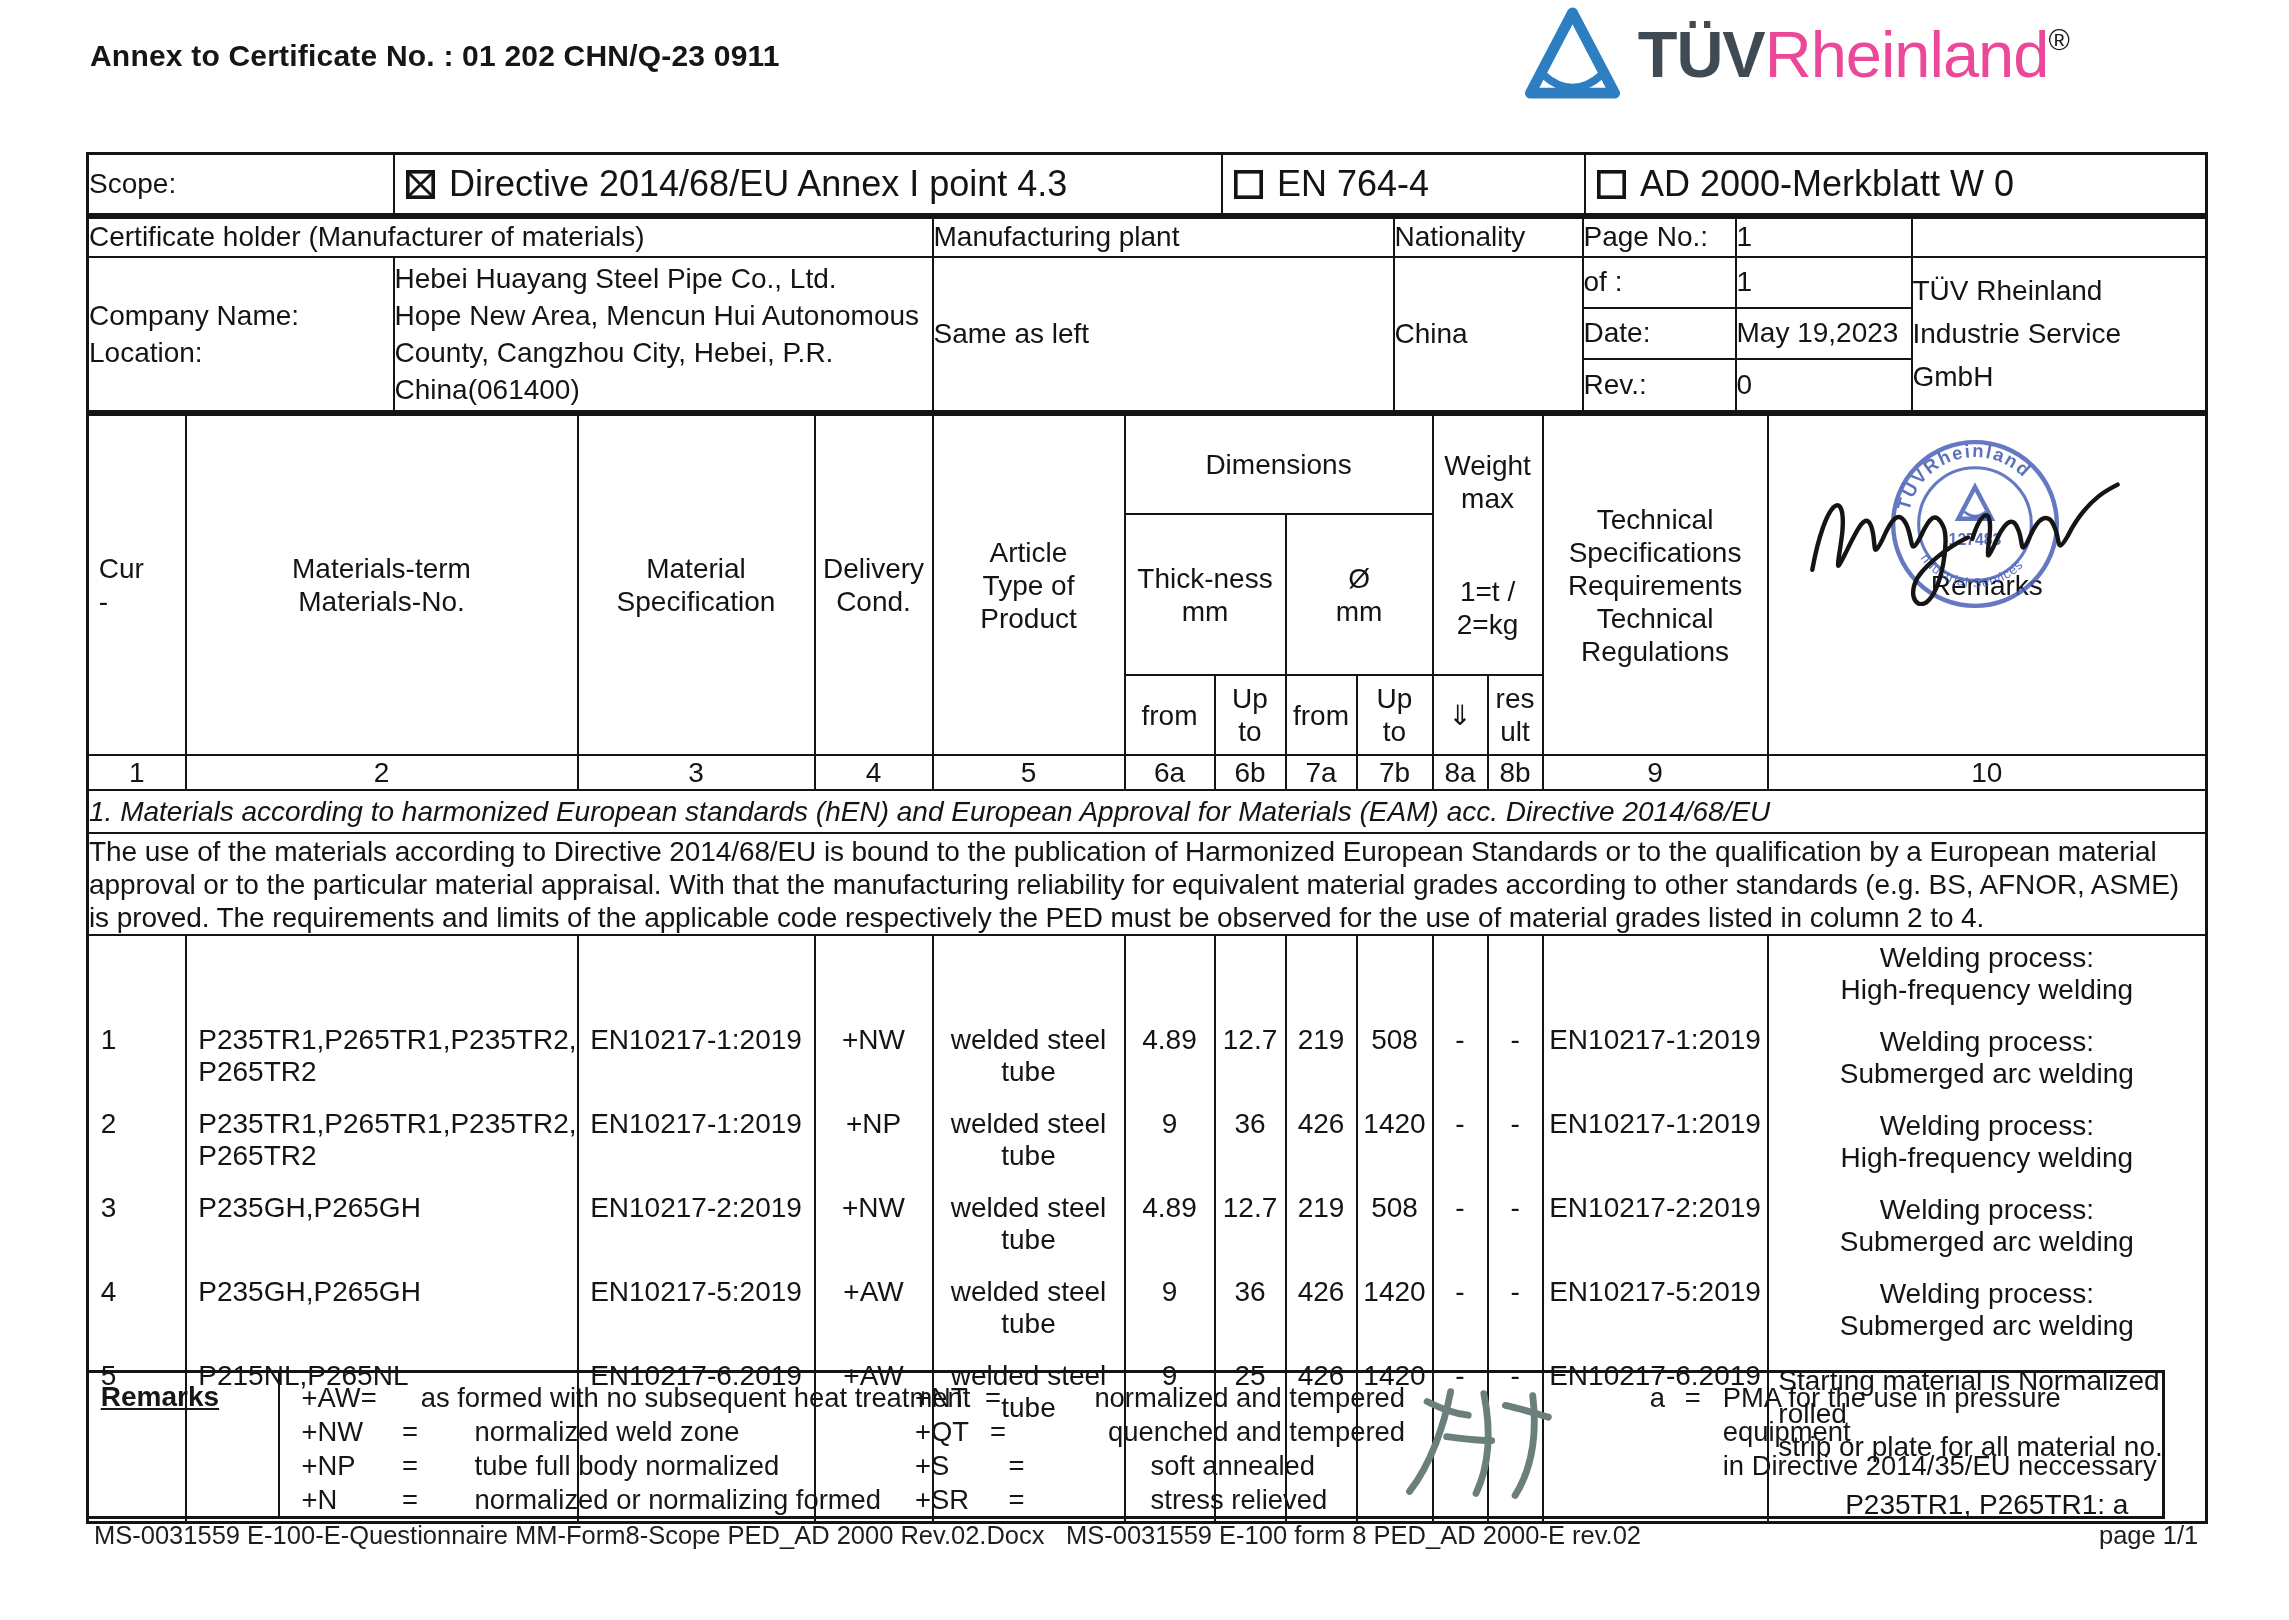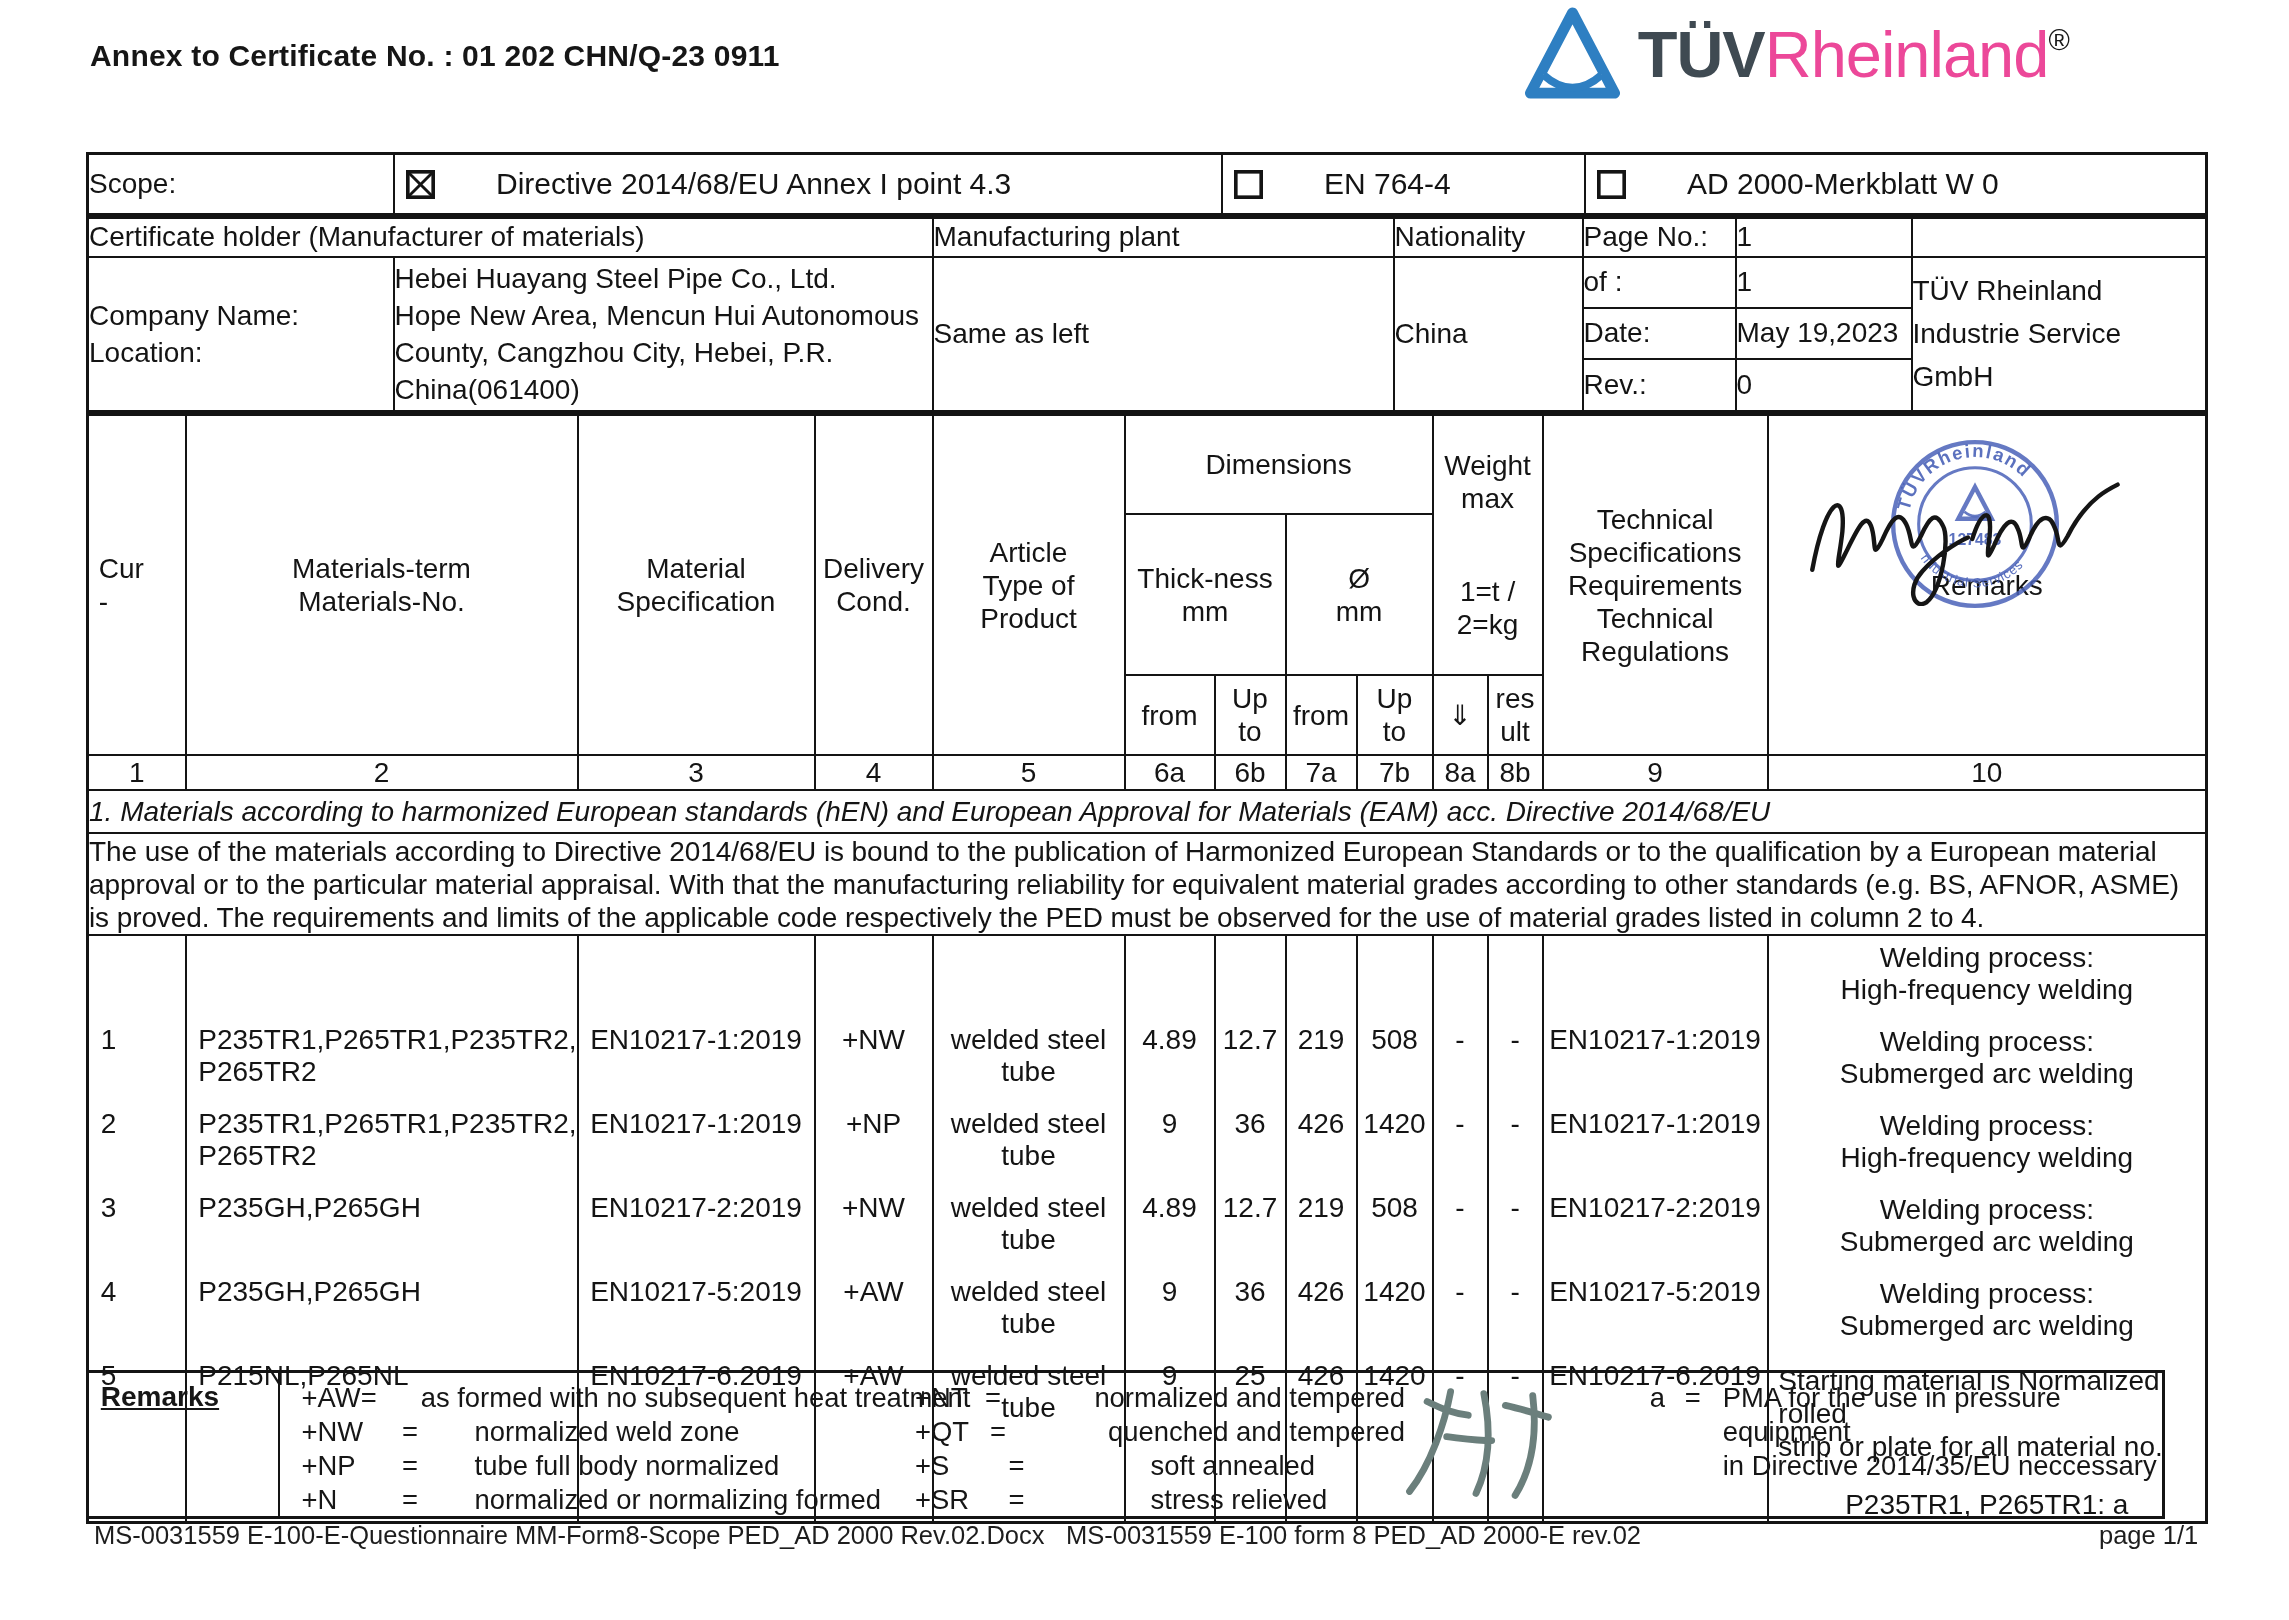--- a/index.html
+++ b/index.html
@@ -16,21 +16,21 @@
   #logo .tuv{font-weight:bold;color:#3f4a52;}
   #logo .rhe{font-weight:400;color:#ec4899;}
   #logo .reg{font-size:29px;vertical-align:27.4px;color:#191919;}
   
   #sheet{position:absolute;left:86px;top:152px;width:2119px;}
   table.tbl{border-collapse:collapse;table-layout:fixed;width:2119px;border:3.9px solid #141414;}
   table.tbl td,table.tbl th{border:2.5px solid #141414;padding:0;font-weight:normal;font-size:28px;color:#141414;vertical-align:middle;overflow:hidden;}
   .cellpad{padding:3.9px 9.8px;}
   .cb{display:inline-block;width:29px;height:29px;margin-right:13.7px;flex:0 0 auto;}
   .cb svg{width:29px;height:29px;display:block;}
-  .opt{display:flex;align-items:center;padding:0 11.8px;font-size:30px;gap:47px;}
+  .opt{display:flex;align-items:center;padding:0 11.8px;font-size:36px;}
   .scopecell{font-size:30px;padding-left:11.8px;}
   .ctr{text-align:left;}
   .topal{vertical-align:top;}
   
   .hd{ text-align:center;line-height:33px;}
   .hd-top{vertical-align:top;padding-top:5.9px;}
   .numrow td{text-align:center;font-size:27.4px;height:33px;}
   .titlerow td{font-weight:bold;font-size:31px;padding:2.9px 7.8px;font-style:italic;}
   .noterow td{font-weight:bold;font-size:26.5px;line-height:33px;padding:2.9px 9.8px;letter-spacing:-0.1px;}
   .dcol{vertical-align:top;}

